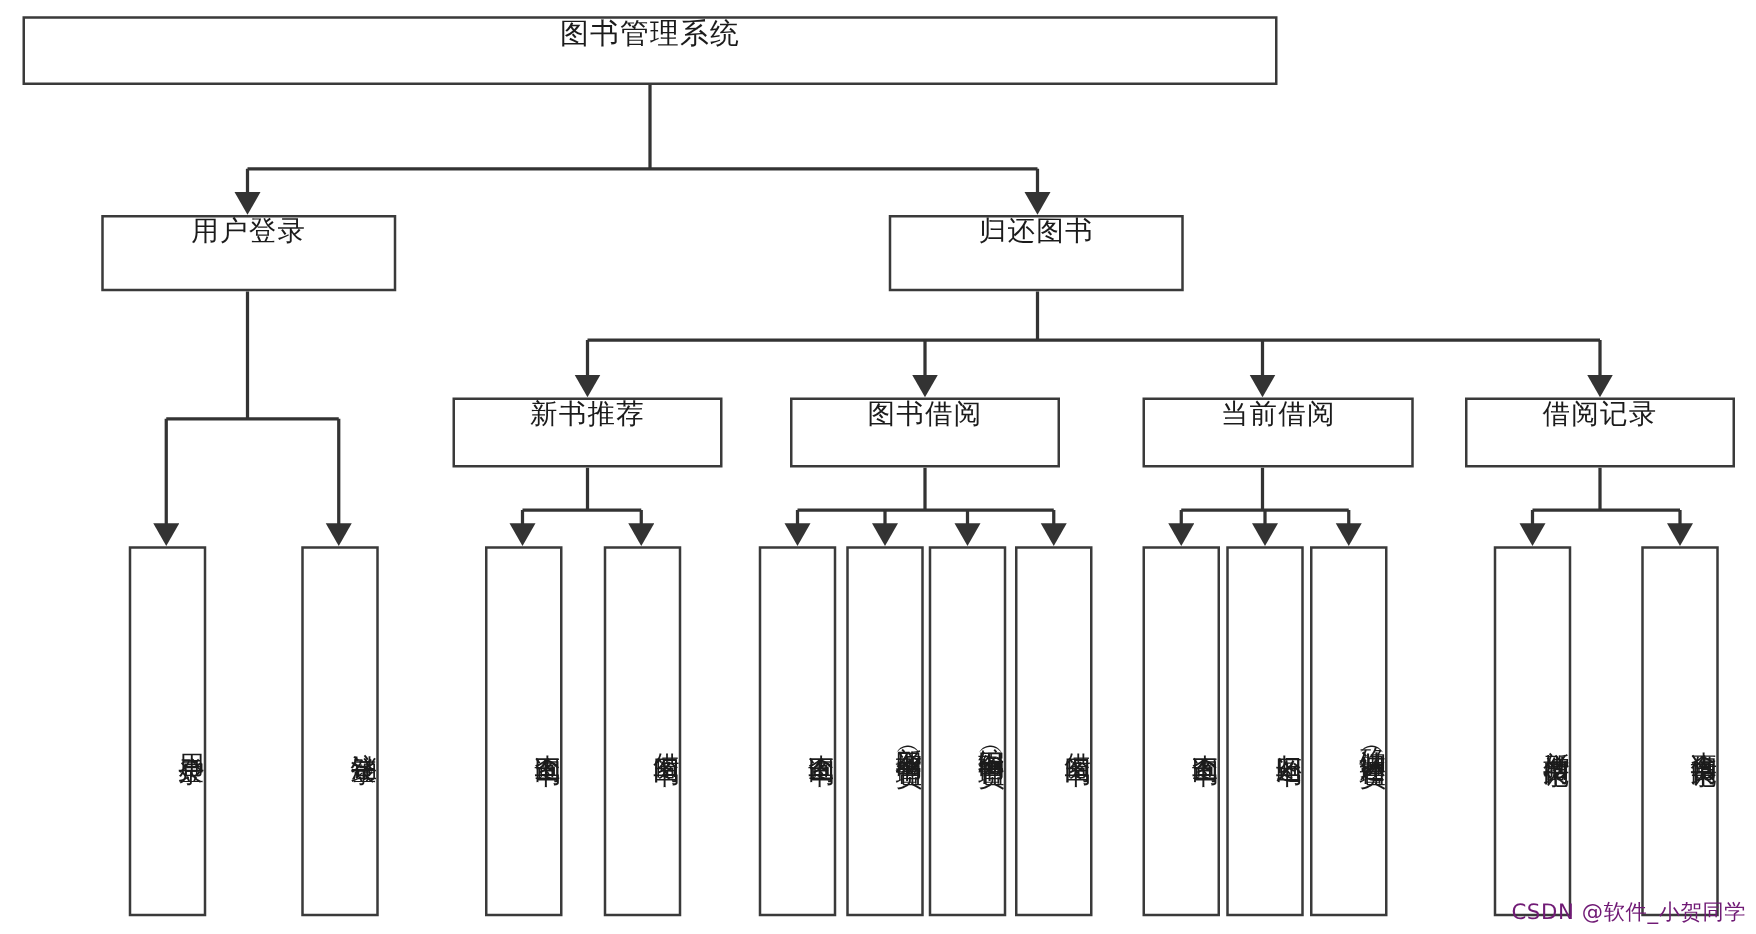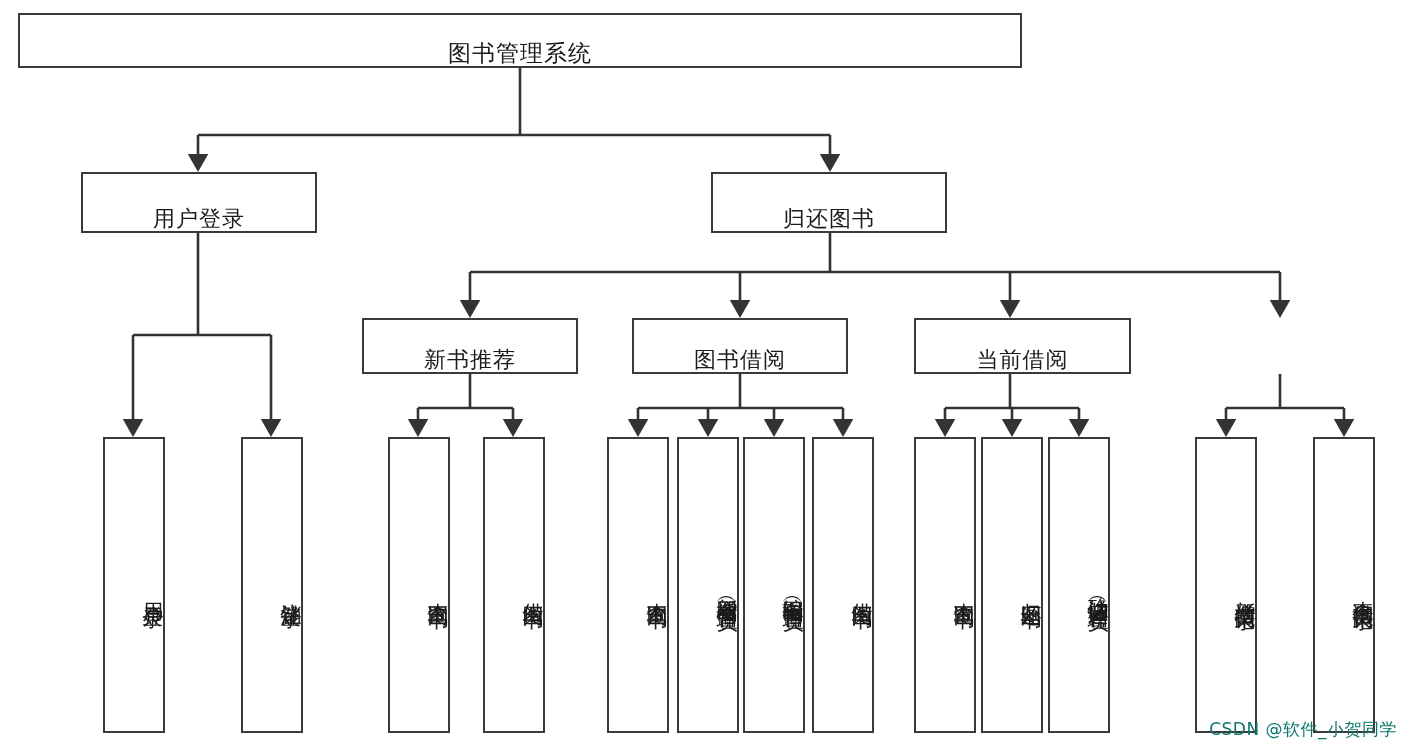--- a/index.html
+++ b/index.html
@@ -19,21 +19,21 @@
     left:0;top:0;
     width:1405px;height:747px;
     pointer-events:none;
   }
   .node{
     position:absolute;
     box-sizing:border-box;
     background:#ffffff;
     border:2.5px solid #3a3a3a;
     display:flex;
-    align-items:flex-end;
+    align-items:flex-start;
     justify-content:center;
     color:#1b1b1b;
     z-index:2;
   }
   .node.h{
     
     font-size:22px;
     letter-spacing:1px;
     line-height:1.1;
   }
@@ -55,21 +55,21 @@
     writing-mode:vertical-rl;
     text-orientation:upright;
     display:block;
     max-height:100%;
   }
   .watermark{
     position:absolute;
     right:8px;
     bottom:6px;
     font-size:17px;
-    color:#0f766e;
+    color:#701a75;
     letter-spacing:0.5px;
     z-index:5;
     white-space:nowrap;
   }
 </style>
 </head>
 <body>
 
 <div id="stage">
 
@@ -136,20 +136,23 @@
 
   <div class="node h" style="left:632px;top:318px;width:216px;height:56px;">
     <span>图书借阅</span>
   </div>
   <div class="node h" style="left:362px;top:318px;width:216px;height:56px;">
     <span>新书推荐</span>
   </div>
   <div class="node h" style="left:914px;top:318px;width:217px;height:56px;">
     <span>当前借阅</span>
   </div>
+  <div class="node h" style="left:1172px;top:318px;width:216px;height:56px;">
+    <span>借阅记录</span>
+  </div>
 
   <div class="node v" style="left:103px;top:437px;width:62px;height:296px;">
     <span class="vtext">用户登录</span>
   </div>
   <div class="node v" style="left:241px;top:437px;width:62px;height:296px;">
     <span class="vtext">注销登录</span>
   </div>
 
   <div class="node v" style="left:388px;top:437px;width:62px;height:296px;">
     <span class="vtext">查询图书</span>

